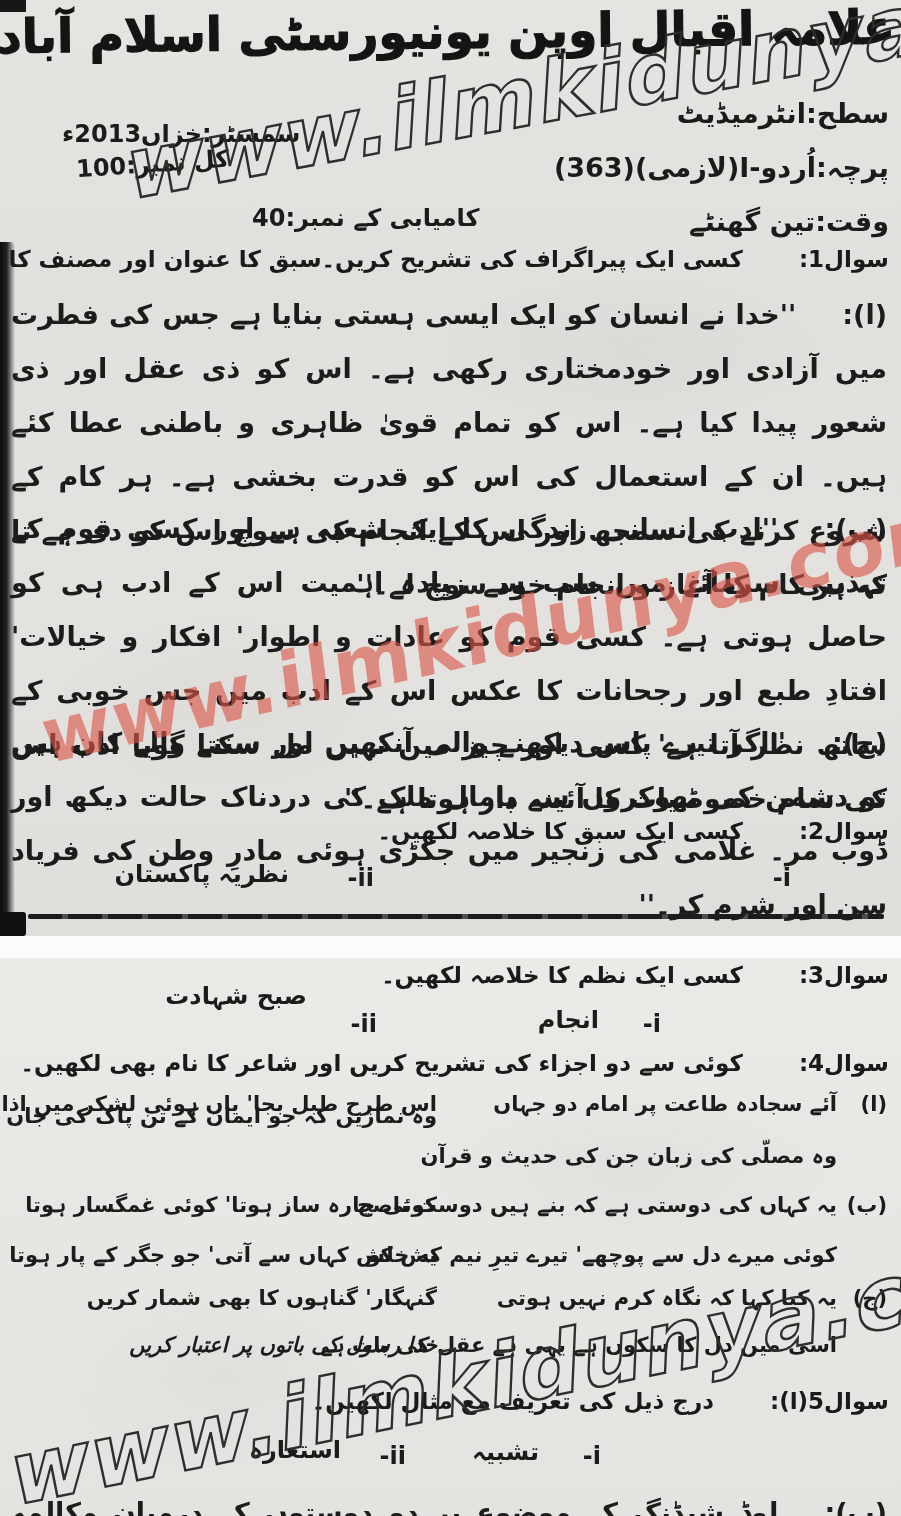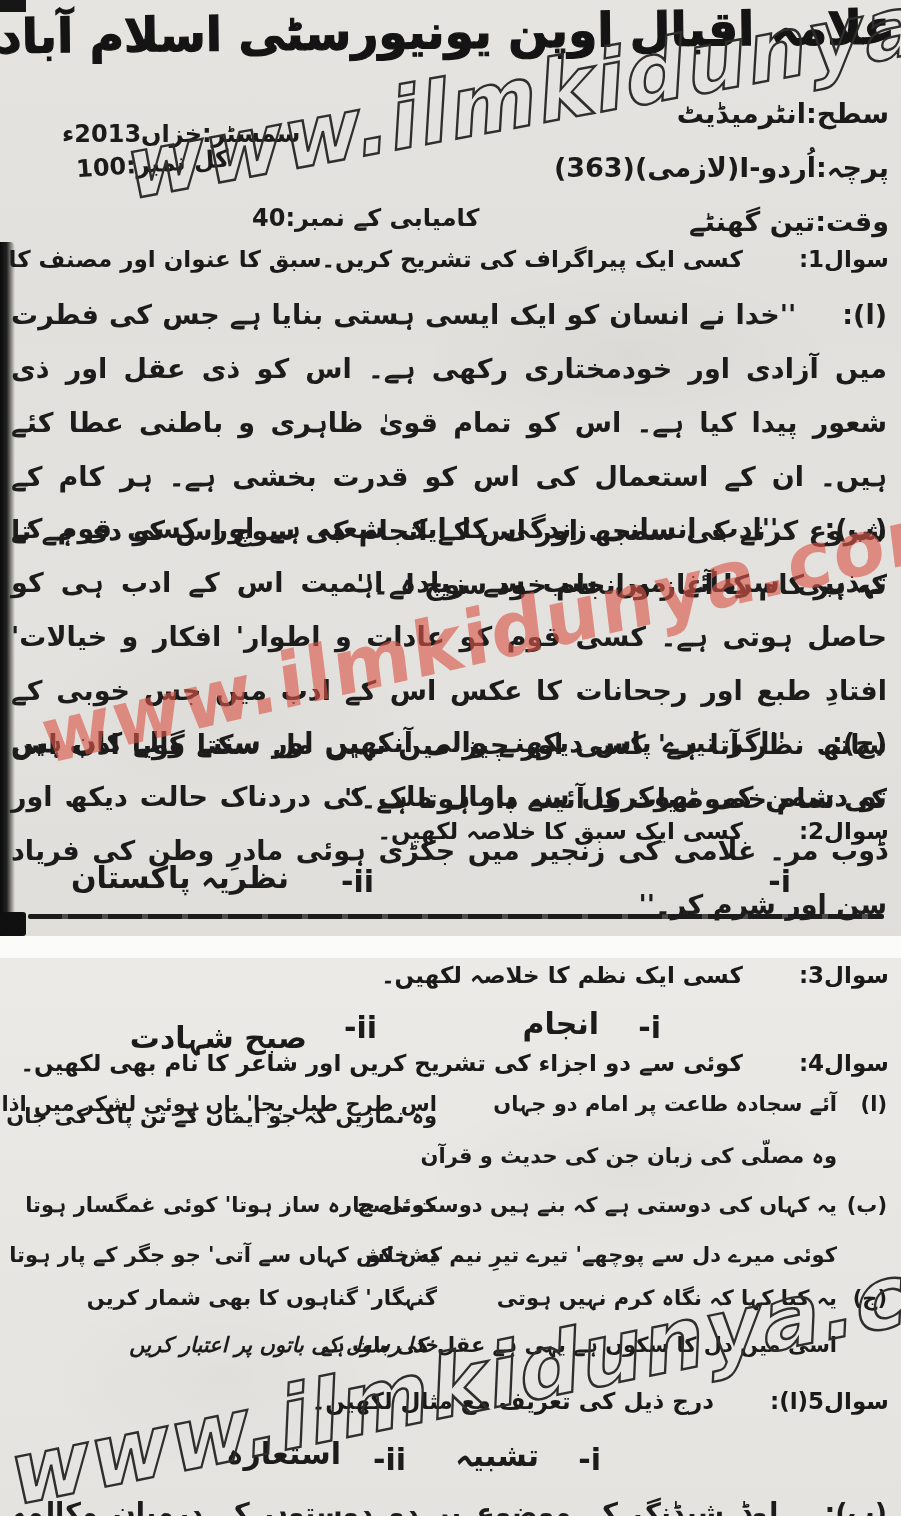--- a/index.html
+++ b/index.html
@@ -49,21 +49,21 @@
   .m-total{top:150px;left:76px;transform:rotate(-4deg);}
   .m-pass{top:204px;left:252px;}
   .qrow{position:absolute;direction:rtl;font-size:23px;font-weight:bold;white-space:nowrap;color:#1a1a1a;}
   .qrow .qnum{display:inline-block;margin-left:56px;}
   .para{
     position:absolute;right:14px;width:876px;
     direction:rtl;text-align:justify;
     font-size:27px;line-height:54px;font-weight:bold;color:#1c1c1c;
   }
   .para .plabel{margin-left:46px;}
-  .opt{position:absolute;font-size:30px;font-weight:bold;white-space:nowrap;color:#1b1b1b;}
+  .opt{position:absolute;font-size:24px;font-weight:bold;white-space:nowrap;color:#1b1b1b;}
   .opt.num{direction:ltr;}
   .opt.lbl{direction:rtl;}
   .cpl-label{position:absolute;right:14px;direction:rtl;font-size:21px;font-weight:bold;color:#1b1b1b;}
   .cpl-right{position:absolute;right:64px;width:402px;direction:rtl;text-align:right;font-size:21px;font-weight:bold;white-space:nowrap;color:#1c1c1c;margin-left:8px;}
   .cpl-left{position:absolute;left:55px;width:382px;direction:rtl;text-align:right;font-size:21px;font-weight:bold;white-space:nowrap;color:#1c1c1c;}
   
   .wm{position:absolute;font-weight:bold;letter-spacing:2px;white-space:nowrap;pointer-events:none;line-height:1;}
   .wm.outline{color:transparent;-webkit-text-stroke:2.4px #2e2e2e;}
   .wm-top{left:128px;top:128px;font-size:84px;transform:rotate(-10.5deg) skewX(-14deg);transform-origin:left center;}
   .wm-mid{left:42px;top:700px;font-size:76px;transform:rotate(-13deg) skewX(-6deg);transform-origin:left center;}
@@ -117,21 +117,21 @@
   <span class="opt num" style="top:864px;right:110px;">-i</span>
   <span class="opt num" style="top:864px;right:527px;">-ii</span>
   <span class="opt lbl" style="top:860px;right:612px;">نظریہ پاکستان</span>
 
   <div class="qrow" style="top:962px;right:12px;">
     <span class="qnum">سوال3:</span><span>کسی ایک نظم کا خلاصہ لکھیں۔</span>
   </div>
   <span class="opt num" style="top:1010px;right:240px;">-i</span>
   <span class="opt lbl" style="top:1006px;right:302px;">انجام</span>
   <span class="opt num" style="top:1010px;right:524px;">-ii</span>
-  <span class="opt lbl" style="top:1020px;right:594px;">صبح شہادت</span>
+  <span class="opt lbl" style="top:982px;right:594px;">صبح شہادت</span>
 
   <div class="qrow" style="top:1050px;right:12px;">
     <span class="qnum">سوال4:</span><span>کوئی سے دو اجزاء کی تشریح کریں اور شاعر کا نام بھی لکھیں۔</span>
   </div>
 
   <span class="cpl-label" style="top:1092px;">(ا)</span>
   <span class="cpl-right" style="top:1092px;">آئے سجادہ طاعت پر امام دو جہاں</span>
   <span class="cpl-left" style="top:1092px;">اس طرح طبل بجا' یاں ہوئی لشکر میں اذاں</span>
   <span class="cpl-right" style="top:1144px;">وہ مصلّی کی زبان جن کی حدیث و قرآن</span>
   <span class="cpl-left" style="top:1104px;">وہ نمازیں کہ جو ایمان کے تن پاک کی جاں</span>

